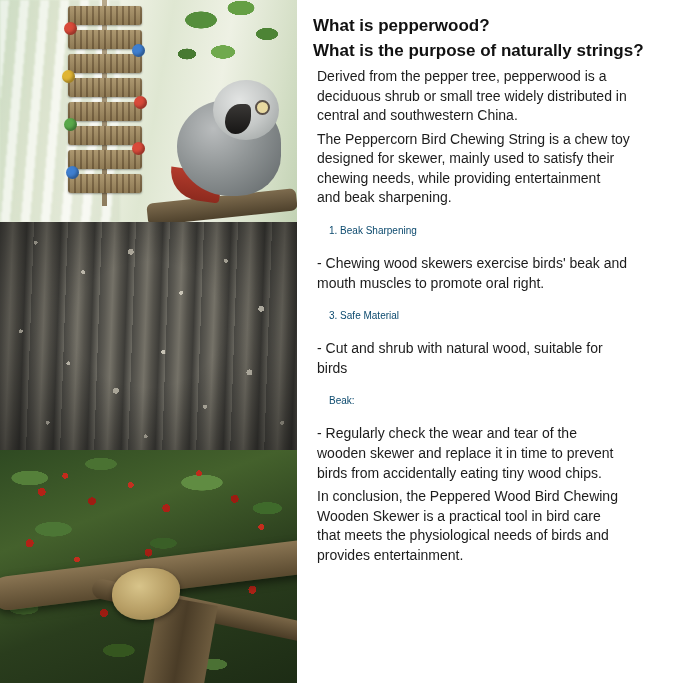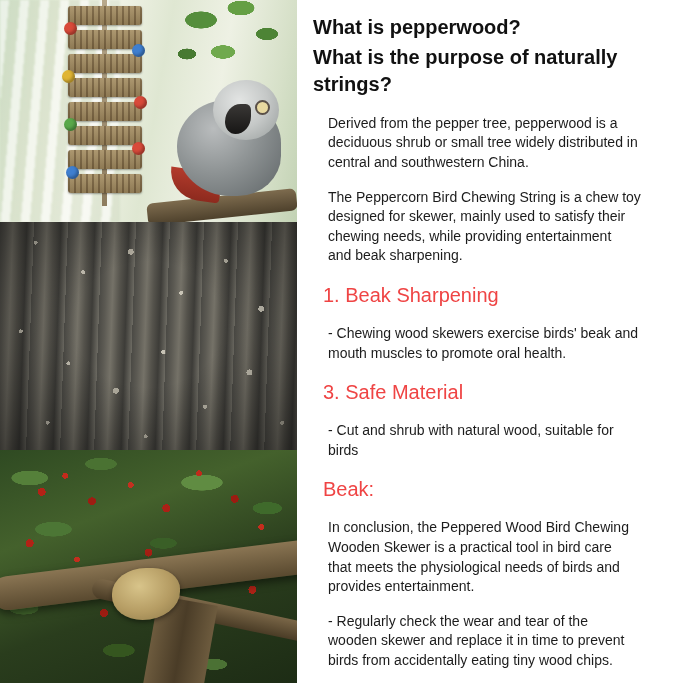--- a/index.html
+++ b/index.html
@@ -251,38 +251,38 @@
   
   .text-column {
     width: 382px;
     height: 683px;
     box-sizing: border-box;
     padding: 14px 14px 8px 16px;
     background: #ffffff;
     flex: none;
   }
   .heading {
-    font-size: 20px;
+    font-size: 17px;
     font-weight: bold;
     line-height: 1.38;
     color: #111111;
     margin: 0 0 2px 0;
   }
   .body-line {
     font-size: 14px;
     line-height: 1.40;
     color: #1c1c1c;
-    margin: 15px;
+    margin: 4px;
     white-space: pre-wrap;
   }
   .section-head {
-    font-size: 20px;
+    font-size: 10px;
     line-height: 1.40;
-    color: #ef4444;
-    margin: 10px;
+    color: #0c4a6e;
+    margin: 16px;
   }
 </style>
 </head>
 <body>
 
 <div class="page">
 
   <div class="image-column">
 
     <div class="photo photo-1">
@@ -340,27 +340,27 @@
     <div class="heading">What is the purpose of naturally strings?</div>
     <p class="body-line">Derived from the pepper tree, pepperwood is a
 deciduous shrub or small tree widely distributed in
 central and southwestern China.</p>
     <p class="body-line">The Peppercorn Bird Chewing String is a chew toy
 designed for skewer, mainly used to satisfy their
 chewing needs, while providing entertainment
 and beak sharpening.</p>
     <div class="section-head">1. Beak Sharpening</div>
     <p class="body-line">- Chewing wood skewers exercise birds' beak and
-mouth muscles to promote oral health.</p>
+mouth muscles to promote oral right.</p>
     <div class="section-head">3. Safe Material</div>
     <p class="body-line">- Cut and shrub with natural wood, suitable for
 birds</p>
     <div class="section-head">Beak:</div>
+    <p class="body-line">- Regularly check the wear and tear of the
+wooden skewer and replace it in time to prevent
+birds from accidentally eating tiny wood chips.</p>
     <p class="body-line">In conclusion, the Peppered Wood Bird Chewing
 Wooden Skewer is a practical tool in bird care
 that meets the physiological needs of birds and
 provides entertainment.</p>
-    <p class="body-line">- Regularly check the wear and tear of the
-wooden skewer and replace it in time to prevent
-birds from accidentally eating tiny wood chips.</p>
   </div>
 
 </div>
 
 </body></html>

